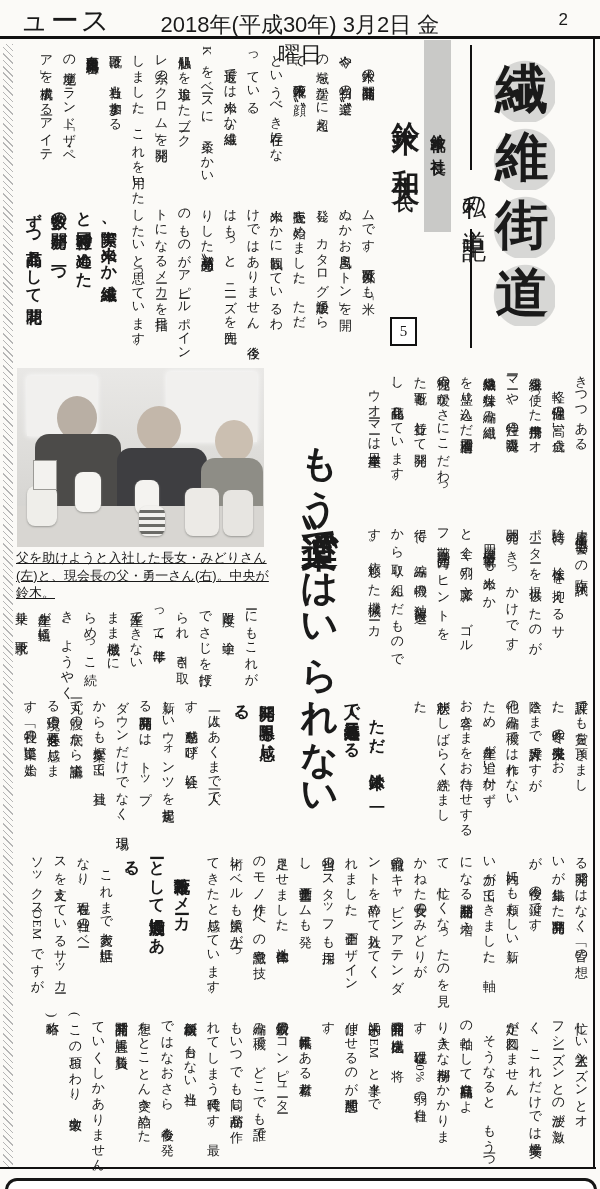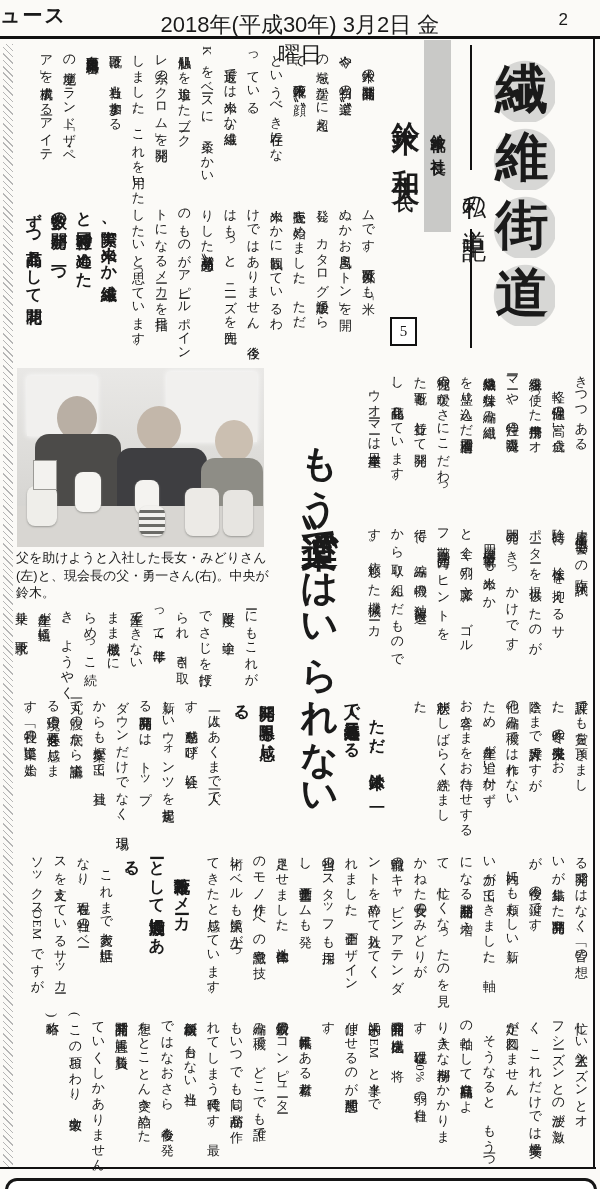--- a/index.html
+++ b/index.html
@@ -3,21 +3,21 @@
 <meta charset="utf-8">
 <style>
   html,body{margin:0;padding:0;}
   #page{
     position:relative; width:600px; height:1189px; overflow:hidden;
     background:#fbfaf7; color:#1a1a1a;
     font-family:"Liberation Serif","DejaVu Serif",serif;
   }
   .sans{font-family:"Liberation Sans","DejaVu Sans",sans-serif;}
   
-  #masthead{position:absolute;left:0;top:2px;font-size:20px;font-weight:bold;letter-spacing:2px;}
+  #masthead{position:absolute;left:0;top:2px;font-size:28px;font-weight:normal;letter-spacing:2px;padding-left:20px;}
   #dateline{position:absolute;left:150px;top:10px;width:300px;text-align:center;font-size:22px;}
   #pagenum{position:absolute;right:32px;top:10px;font-size:17px;}
   #header-rule{position:absolute;left:0;top:36px;width:600px;height:3px;background:#111;}
   
   #hatch{position:absolute;left:3px;top:44px;width:10px;height:1124px;
     background:repeating-linear-gradient(45deg,#b5b5b5 0,#b5b5b5 1px,transparent 1px,transparent 4.5px);}
   #right-border{position:absolute;left:593px;top:39px;width:2px;height:1129px;background:#111;}
   #bottom-rule{position:absolute;left:0;top:1167px;width:596px;height:2px;background:#111;}
   #next-box{position:absolute;left:5px;top:1178px;width:586px;height:30px;
     border:3px solid #161616;border-radius:12px;background:#fff;}
@@ -63,21 +63,21 @@
     text-align:center;}
   
   #photo{position:absolute;left:17px;top:368px;width:247px;height:179px;overflow:hidden;
     background:linear-gradient(180deg,#e9e8e6 0,#dcdbd8 55%,#cfcecb 100%);}
   #photo div{position:absolute;}
   .shelf{background:#f1f0ee;box-shadow:0 0 6px #fff;}
   .head{border-radius:50%;}
   .body{border-radius:14px 14px 0 0;}
   #table-strip{left:0;top:138px;width:247px;height:41px;background:#d8d6d2;}
   .sock{background:#f4f3f0;border-radius:8px;box-shadow:0 1px 2px #9a9a96;}
-  #caption{position:absolute;left:16px;top:549px;width:256px;font-size:13px;line-height:17.5px;}
+  #caption{position:absolute;left:16px;top:549px;width:256px;font-size:13px;line-height:17.5px;text-decoration:underline;}
 </style>
 </head>
 <body>
 
 <div id="page">
 
   <div id="masthead" class="sans">ュース</div>
   <div id="dateline" class="sans">2018年(平成30年) 3月2日 金曜日</div>
   <div id="pagenum" class="sans">2</div>
   <div id="header-rule"></div>

